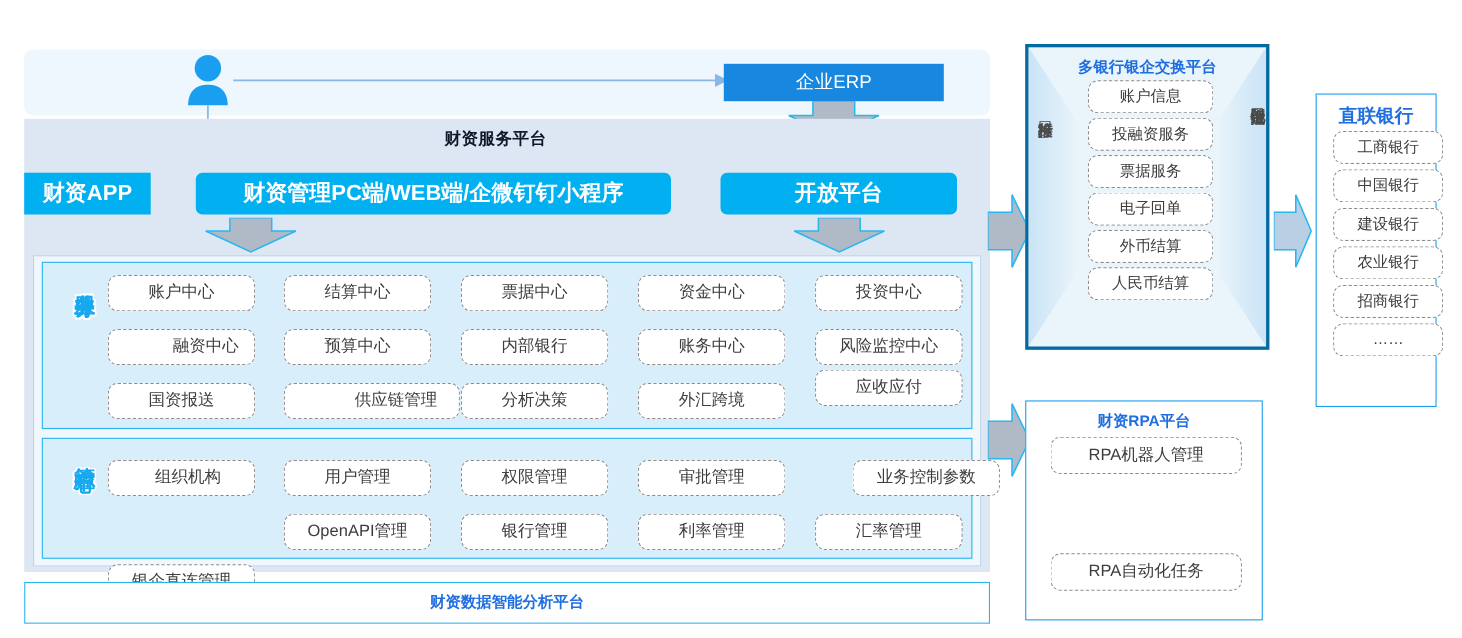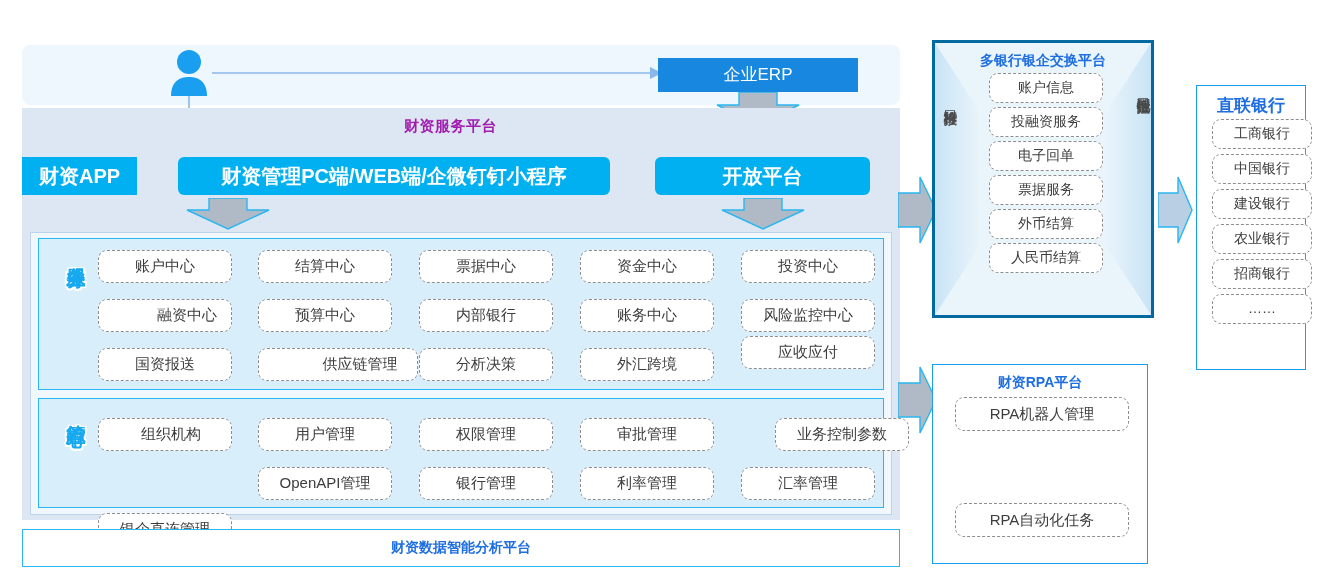--- a/index.html
+++ b/index.html
@@ -16,21 +16,21 @@
   #user-band{
     left:22px;top:45px;width:878px;height:60px;
     background:#eef7fd;border-radius:8px;
   }
   #service-platform{
     left:22px;top:108px;width:878px;height:412px;
     background:#dde7f3;
   }
   #platform-title{
     left:404px;top:117px;width:220px;height:20px;
-    color:#a21caf;font-weight:bold;font-size:15px;letter-spacing:.5px;
+    color:#0f172a;font-weight:bold;font-size:15px;letter-spacing:.5px;
   }
 
   
   #person-icon{left:166px;top:48px;width:46px;height:48px;}
 
   
   .bluebox{
     background:#00b0f0;color:#ffffff;font-weight:bold;
     display:flex;align-items:center;justify-content:center;
     text-align:center;line-height:1.15;
@@ -239,22 +239,22 @@
     <polygon points="0,18 20,18 20,2 34,35 20,68 20,52 0,52" fill="#b9cfe3" stroke="#2ab6f0" stroke-width="1.4"></polygon>
   </svg>
 
   <div class="abs" id="multibank">
     <div class="wedge-l"></div>
     <div class="wedge-r"></div>
     <div id="multibank-title">多银行银企交换平台</div>
     <div id="multibank-items">
       <div class="chip">账户信息</div>
       <div class="chip">投融资服务</div>
+      <div class="chip">票据服务</div>
       <div class="chip">电子回单</div>
-      <div class="chip">票据服务</div>
       <div class="chip">外币结算</div>
       <div class="chip">人民币结算</div>
     </div>
   </div>
   <div class="side-vert" id="mb-left-label">标准跨行接口</div>
   <div class="side-vert" id="mb-right-label">他行银企接口适配</div>
 
   <div class="abs" id="directbank">
     <div id="directbank-title">直联银行</div>
     <div id="directbank-items">

